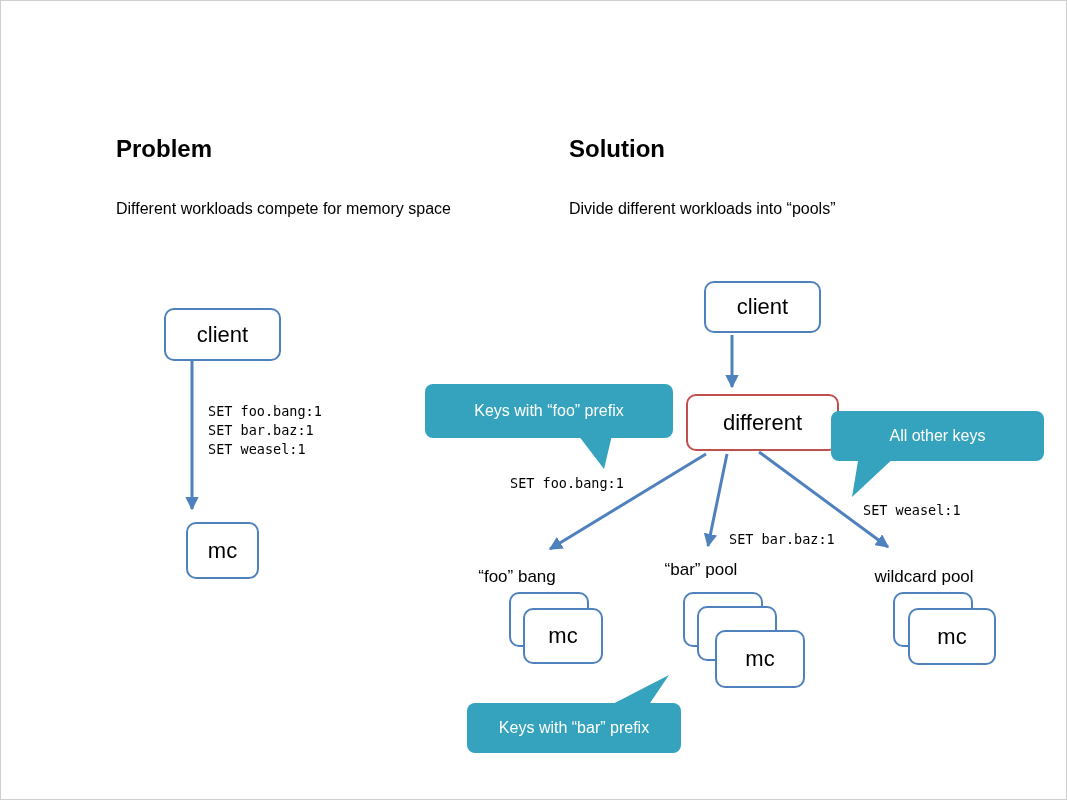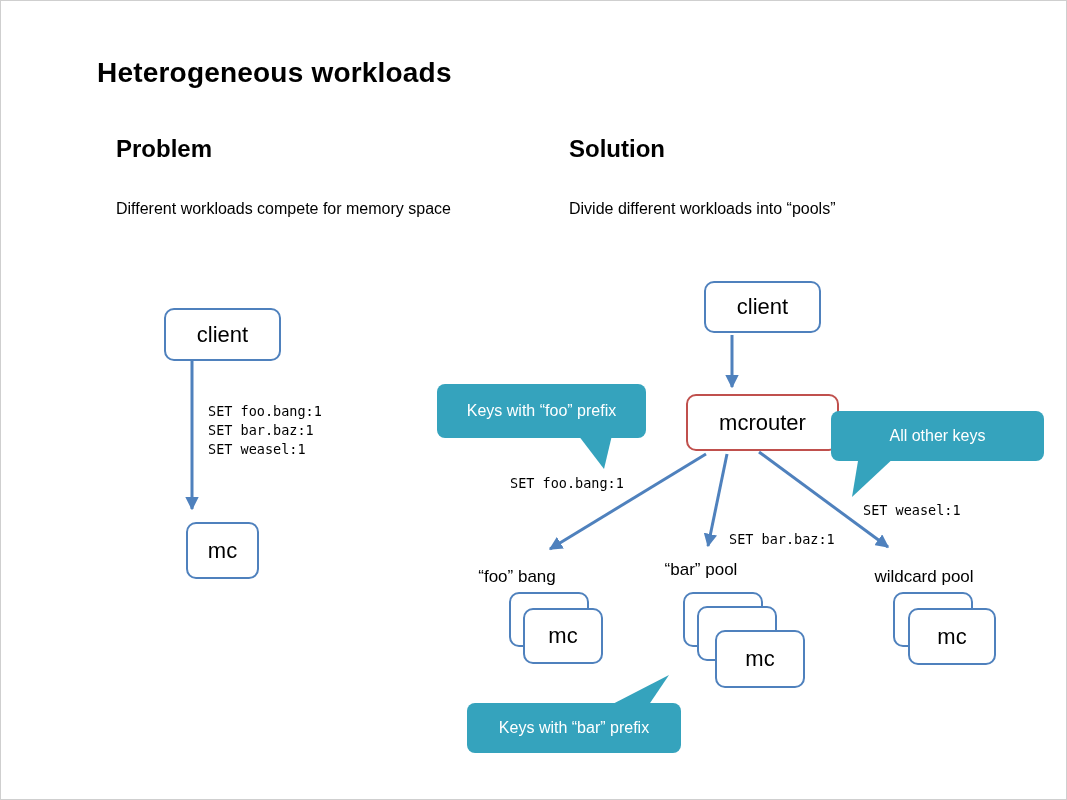--- a/index.html
+++ b/index.html
@@ -39,21 +39,20 @@
 
   .pool-label { position:absolute; font-size:17px; text-align:center; z-index:2; }
 
   svg.overlay { position:absolute; left:0; top:0; z-index:1; }
 </style>
 </head>
 <body>
 
 <div class="slide">
 
-  <h1 class="title">Heterogeneous workloads</h1>
 
   <svg class="overlay" width="1067" height="800" viewBox="0 0 1067 800">
     <defs>
       <marker id="arrowhead" viewBox="0 0 10 10" refX="9" refY="5" markerWidth="4.5" markerHeight="4.5" orient="auto">
         <path d="M0,0 L10,5 L0,10 z" style="fill:var(--accent_blue,#4f81bd)"></path>
       </marker>
     </defs>
 
     <line x1="191" y1="360" x2="191" y2="508" style="stroke:var(--accent_blue,#4f81bd)" stroke-width="3" marker-end="url(#arrowhead)"></line>
 
@@ -86,24 +85,24 @@
   </div>
 
   <div class="col-heading" style="left:568px; top:134px;">Solution</div>
   <div class="col-body" style="left:568px; top:196px; width:365px;">Divide different workloads into “pools”</div>
 
   <div class="box" style="left:673px; top:280px; width:117px; height:52px;">
     <span>client</span>
   </div>
 
   <div class="box red" style="left:655px; top:393px; width:153px; height:57px;">
-    <span>mcrouter</span>
+    <span>different</span>
   </div>
 
-  <div class="callout" style="left:436px; top:383px; width:209px; height:54px;">Keys with “foo” prefix</div>
+  <div class="callout" style="left:424px; top:383px; width:248px; height:54px;">Keys with “foo” prefix</div>
 
   <div class="callout" style="left:830px; top:410px; width:213px; height:50px;">All other keys</div>
 
   <div class="callout" style="left:466px; top:702px; width:214px; height:50px;">Keys with “bar” prefix</div>
 
   <div class="mono" style="left:509px; top:473px;">SET foo.bang:1</div>
   <div class="mono" style="left:728px; top:529px;">SET bar.baz:1</div>
   <div class="mono" style="left:862px; top:500px;">SET weasel:1</div>
 
   <div class="pool-label" style="left:451px; top:566px; width:130px;">“foo” bang</div>

